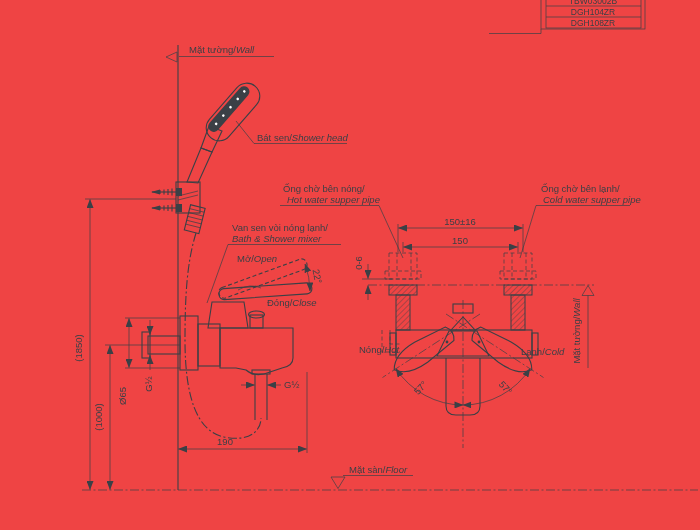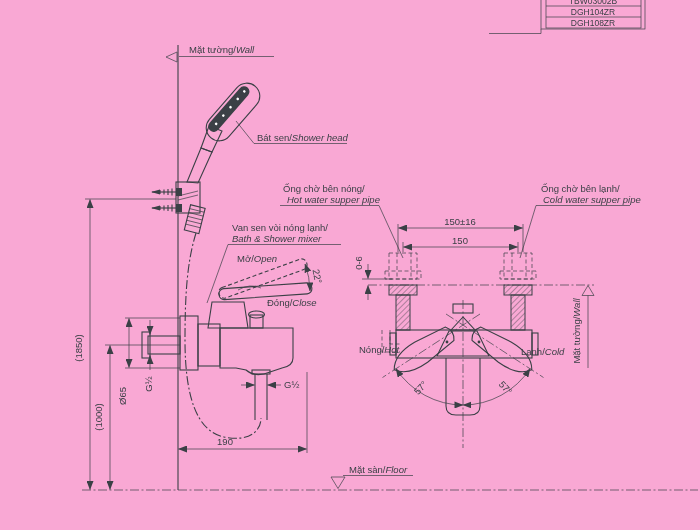--- a/index.html
+++ b/index.html
@@ -1,16 +1,16 @@
 <!DOCTYPE html>
 <html><head>
 <meta charset="utf-8">
 <style>
   html,body{margin:0;padding:0;background:#fff;}
-  .stage{position:relative;width:700px;height:530px;background:#f9a8d4;overflow:hidden;}
+  .stage{position:relative;width:700px;height:530px;background:#ef4444;overflow:hidden;}
   svg text{font-family:"Liberation Sans","DejaVu Sans",sans-serif;font-size:9.5px;fill:#3b4046;}
   svg text.tbl{font-size:8.5px;}
   .en{font-style:italic;}
   .s{stroke:#3b4046;fill:none;stroke-width:1.1;}
   .thin{stroke:#3b4046;fill:none;stroke-width:0.7;}
   .dash{stroke-dasharray:4 2.5;}
   .cl{stroke-dasharray:9 2.5 2 2.5;}
   .hatchf{fill:url(#hch);stroke:#3b4046;stroke-width:1;}
   .darkf{fill:#3b4046;stroke:none;}
 </style>

